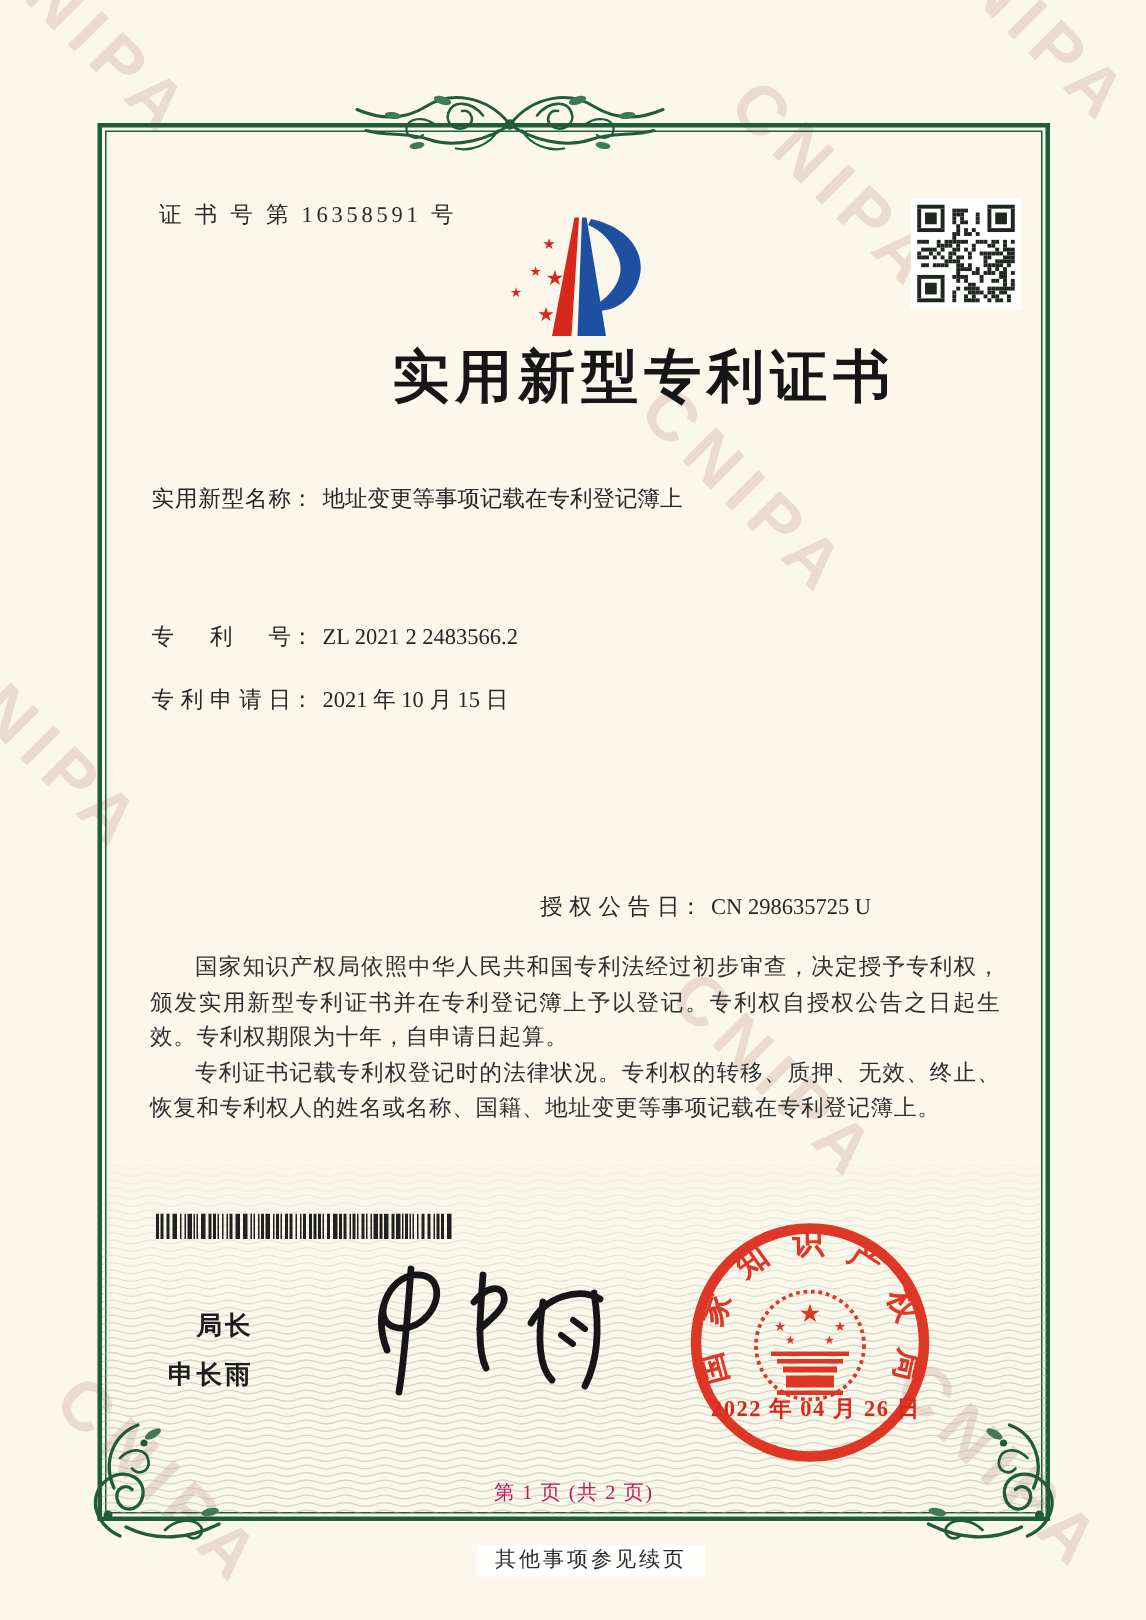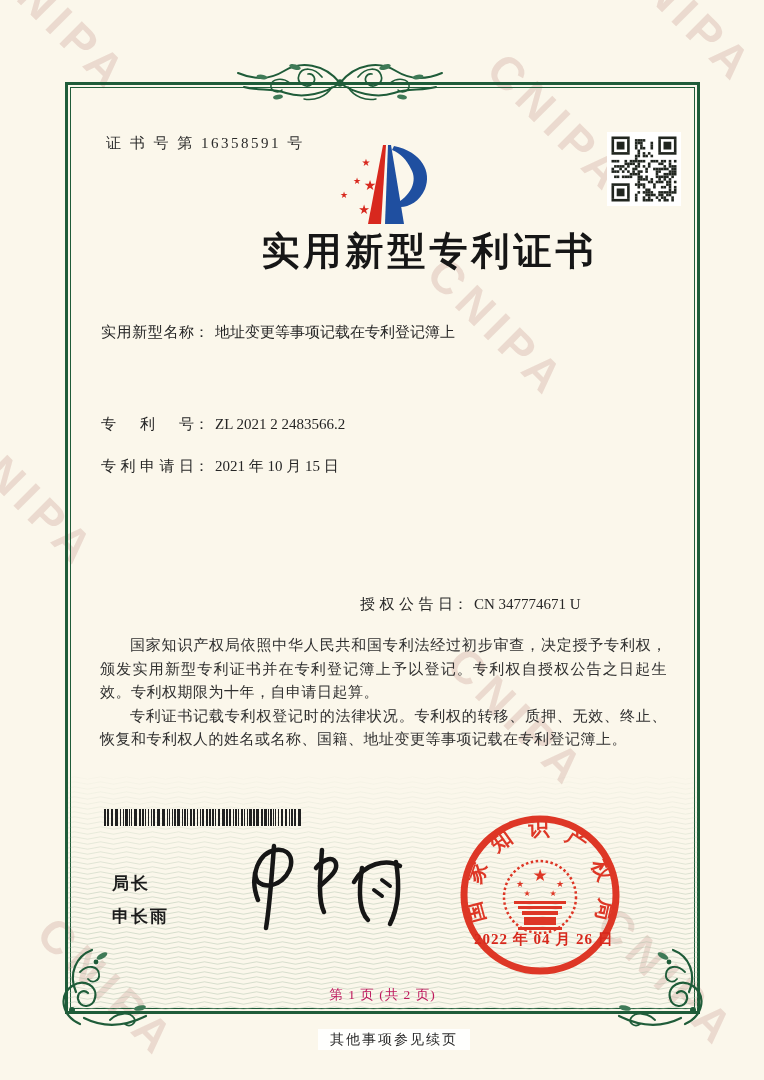--- a/index.html
+++ b/index.html
@@ -19,21 +19,21 @@
   .title{position:absolute;left:65px;top:226px;width:635px;text-align:center;
          font-size:38px;font-weight:bold;letter-spacing:4px;color:#161616;padding-left:47px;}
   .field{position:absolute;left:101px;font-size:15px;color:#262626;white-space:nowrap;}
   .flabel{display:inline-block;width:93px;text-align:justify;text-align-last:justify;}
   .fsep{margin-right:6px;}
   .fgroup2{position:absolute;left:259px;top:0;}
   .paras{position:absolute;left:100px;top:634px;width:567px;font-size:15px;line-height:23.5px;
          color:#2f2f2f;text-align:justify;letter-spacing:0.5px;}
   .paras p{margin:0;text-indent:2em;}
   .signer{position:absolute;left:112px;top:867px;font-family:"Liberation Sans","DejaVu Sans",sans-serif;
-          font-size:17px;font-weight:600;letter-spacing:2px;color:#1c1c1c;line-height:33px;}
+          font-size:17px;font-weight:600;letter-spacing:2px;color:#1c1c1c;line-height:33px;text-align:right;}
   .seal-date{position:absolute;left:474px;top:930px;font-size:15px;font-weight:600;
              letter-spacing:1px;color:#d7281c;white-space:nowrap;}
   .page-info{position:absolute;left:65px;top:986px;width:635px;text-align:center;
              font-size:13.5px;color:#be185d;letter-spacing:1px;}
   .footer-note{position:absolute;left:0;top:1031px;width:764px;text-align:center;font-size:14px;color:#2b2b2b;margin-left:12px;}
   .footer-note span{background:rgba(255,255,255,0.9);padding:3px 12px;letter-spacing:2px;}
   .abs{position:absolute;}
   .mirror{transform:scaleX(-1);}
 </style>
 </head>
@@ -333,21 +333,21 @@
     <span class="flabel">实用新型名称</span><span class="fsep">：</span><span>地址变更等事项记载在专利登记簿上</span>
   </div>
   <div class="field" style="top:415px">
     <span class="flabel">专利号</span><span class="fsep">：</span><span>ZL 2021 2 2483566.2</span>
   </div>
   <div class="field" style="top:457px">
     <span class="flabel">专利申请日</span><span class="fsep">：</span><span>2021 年 10 月 15 日</span>
   </div>
   <div class="field" style="top:595px;width:566px">
     <span class="fgroup2">
-      <span class="flabel">授权公告日</span><span class="fsep">：</span><span>CN 347774671 U</span>
+      <span class="flabel">授权公告日</span><span class="fsep">：</span><span>CN 298635725 U</span>
     </span>
   </div>
 
   <div class="paras">
     <p>国家知识产权局依照中华人民共和国专利法经过初步审查，决定授予专利权，颁发实用新型专利证书并在专利登记簿上予以登记。专利权自授权公告之日起生效。专利权期限为十年，自申请日起算。</p>
     <p>专利证书记载专利权登记时的法律状况。专利权的转移、质押、无效、终止、恢复和专利权人的姓名或名称、国籍、地址变更等事项记载在专利登记簿上。</p>
   </div>
 
   <svg id="barcode" class="abs" style="left:104px;top:809px" width="202" height="17">
       <rect x="0" y="0" width="2" height="17" fill="#212121"></rect>

